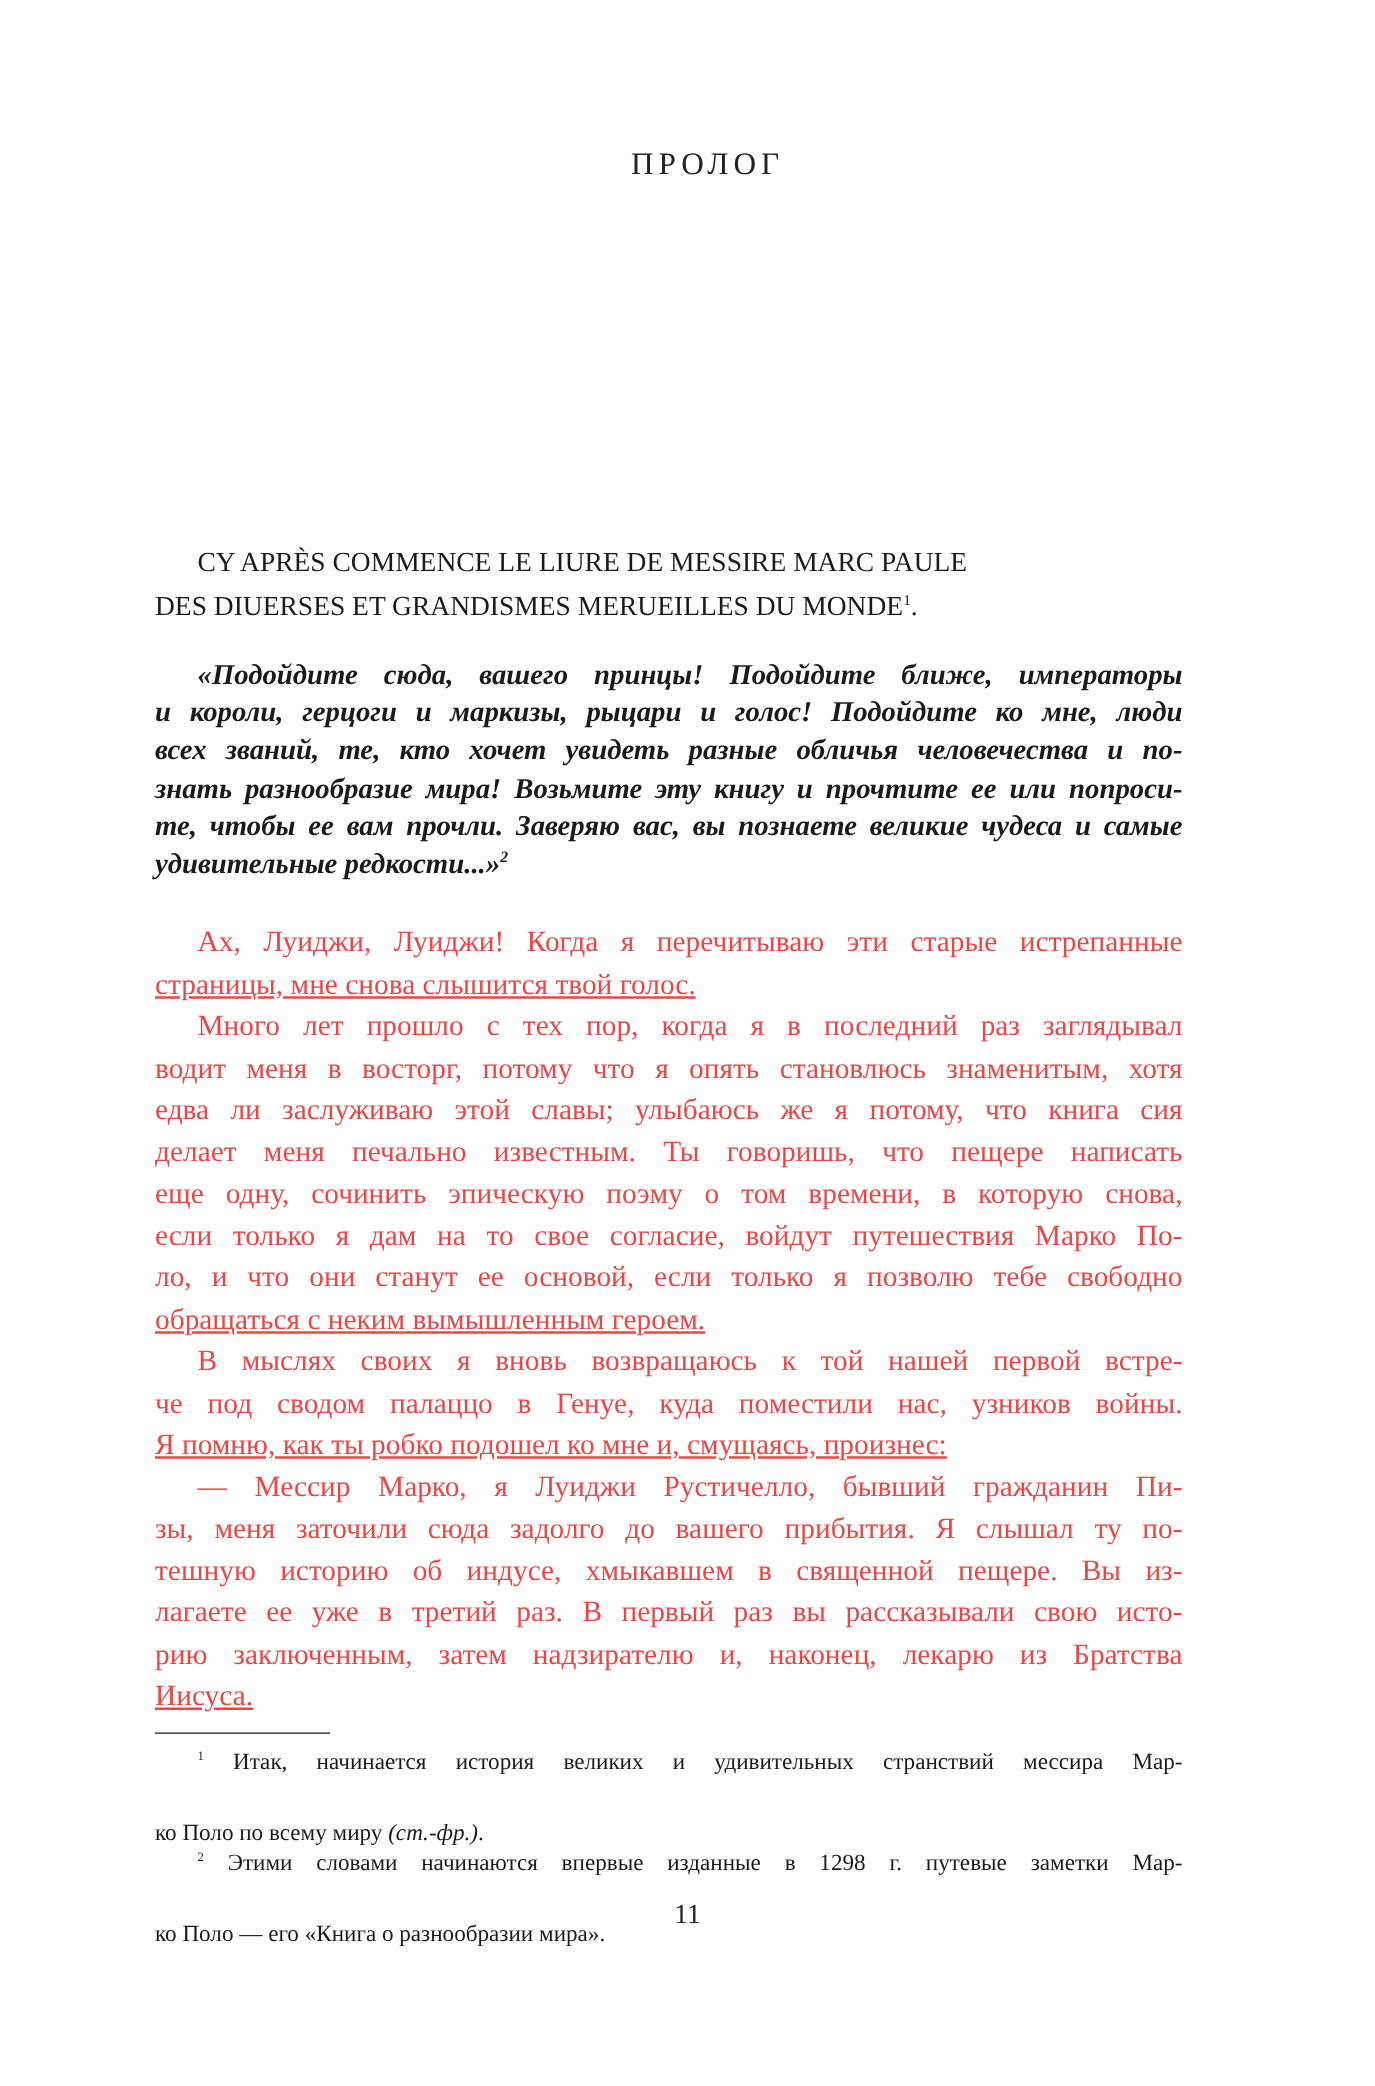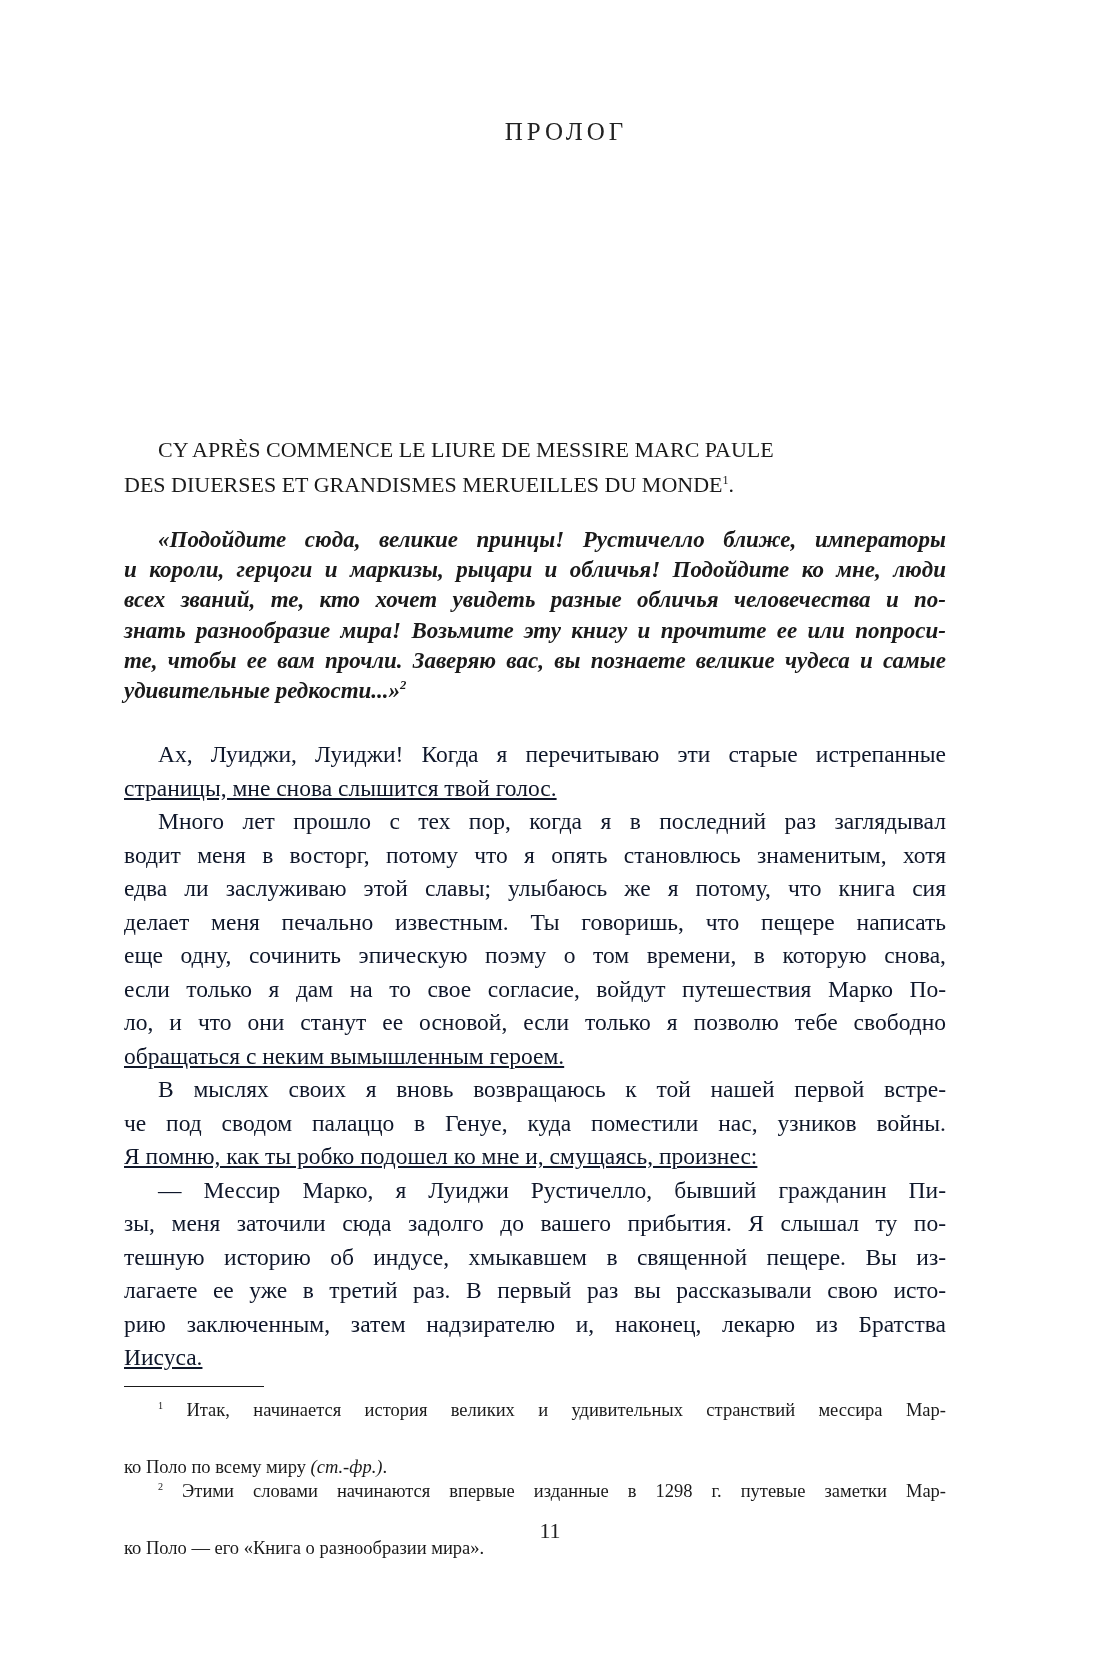--- a/index.html
+++ b/index.html
@@ -23,21 +23,21 @@
   .epigraph {
     position: absolute; top: 525px; left: 124px; width: 822px;
     font-size: 23px; line-height: 30.2px; font-style: italic; font-weight: bold;
     text-align: justify; color: #1a1a1a;
   }
   .epigraph .ln { display: block; text-align-last: justify; }
   .epigraph .ln.first { padding-left: 34px; }
   .epigraph .ln.last { text-align-last: left; }
   .body-text {
     position: absolute; top: 738px; left: 124px; width: 822px;
-    font-size: 23.5px; line-height: 33.5px; color: #0f172a;
+    font-size: 23.5px; line-height: 33.5px; color: #ef4444;
   }
   .body-text .ln { display: block; text-align: justify; text-align-last: justify; white-space: nowrap; overflow: hidden; }
   .body-text .ln.indent { padding-left: 34px; }
   .body-text .ln.last { text-align-last: left; text-decoration: underline; }
   .rule {
     position: absolute; top: 1386px; left: 124px; width: 140px; height: 1px;
     background: #1a1a1a;
   }
   .footnotes {
     position: absolute; top: 1398px; left: 124px; width: 822px;
@@ -56,22 +56,22 @@
 <body>
 
 <div class="page-title">ПРОЛОГ</div>
 
 <div class="heading">
   <span class="line1">CY APRÈS COMMENCE LE LIURE DE MESSIRE MARC PAULE</span>
   <span class="line2"><span>DES DIUERSES ET GRANDISMES MERUEILLES DU MONDE</span><sup>1</sup><span>.</span></span>
 </div>
 
 <div class="epigraph">
-  <span class="ln first">«Подойдите сюда, великие принцы! Рустичелло ближе, императоры</span>
-  <span class="ln">и короли, герцоги и маркизы, рыцари и обличья! Подойдите ко мне, люди</span>
+  <span class="ln first">«Подойдите сюда, вашего принцы! Подойдите ближе, императоры</span>
+  <span class="ln">и короли, герцоги и маркизы, рыцари и голос! Подойдите ко мне, люди</span>
   <span class="ln">всех званий, те, кто хочет увидеть разные обличья человечества и по-</span>
   <span class="ln">знать разнообразие мира! Возьмите эту книгу и прочтите ее или попроси-</span>
   <span class="ln">те, чтобы ее вам прочли. Заверяю вас, вы познаете великие чудеса и самые</span>
   <span class="ln last"><span>удивительные редкости...»</span><sup>2</sup></span>
 </div>
 
 <div class="body-text">
   <span class="ln indent">Ах, Луиджи, Луиджи! Когда я перечитываю эти старые истрепанные</span>
   <span class="ln last">страницы, мне снова слышится твой голос.</span>
   <span class="ln indent">Много лет прошло с тех пор, когда я в последний раз заглядывал</span>

